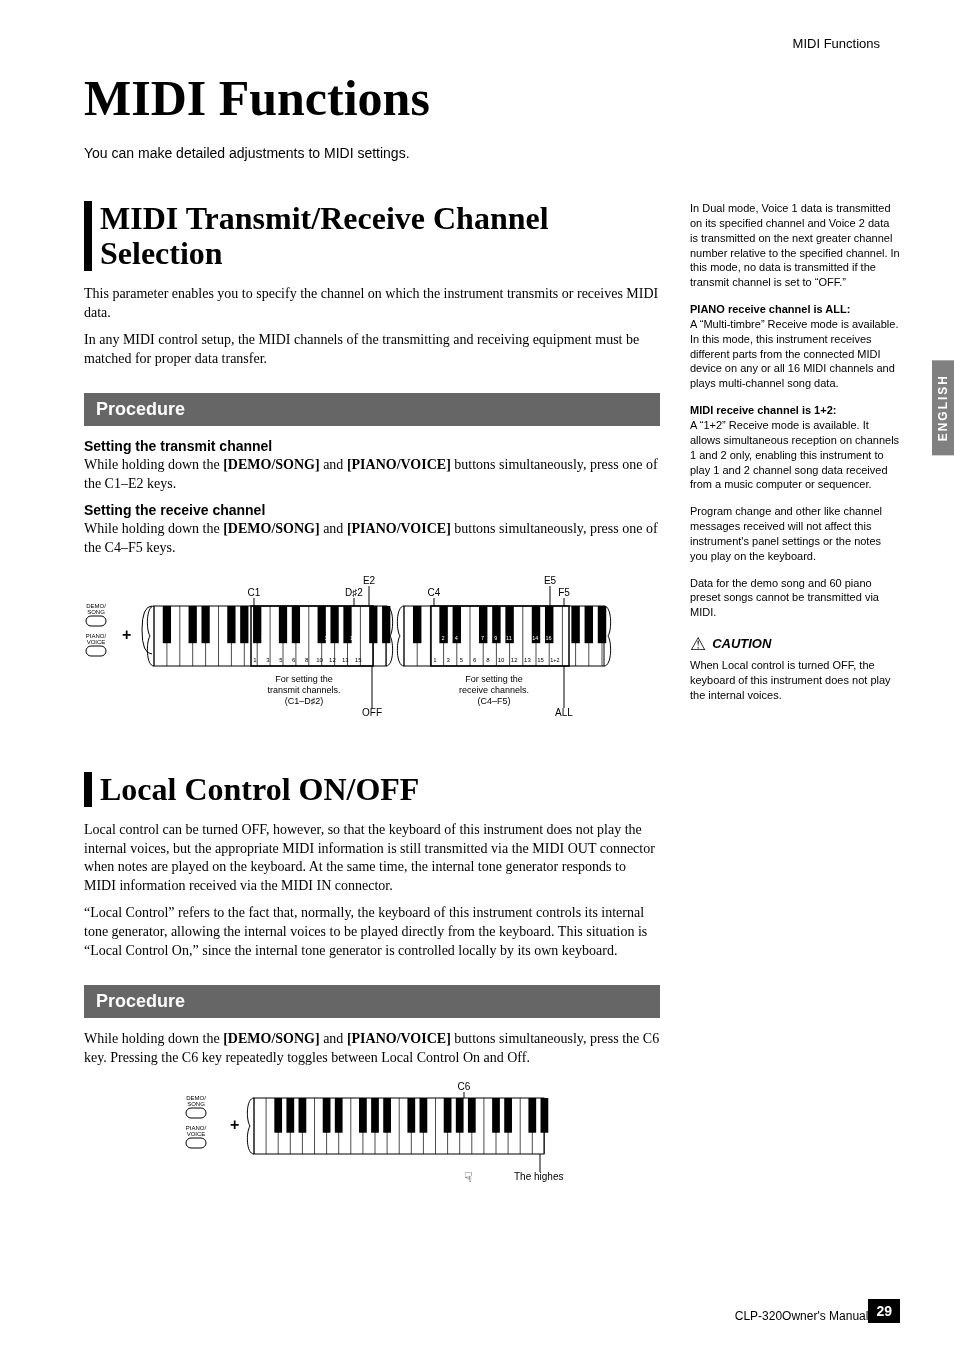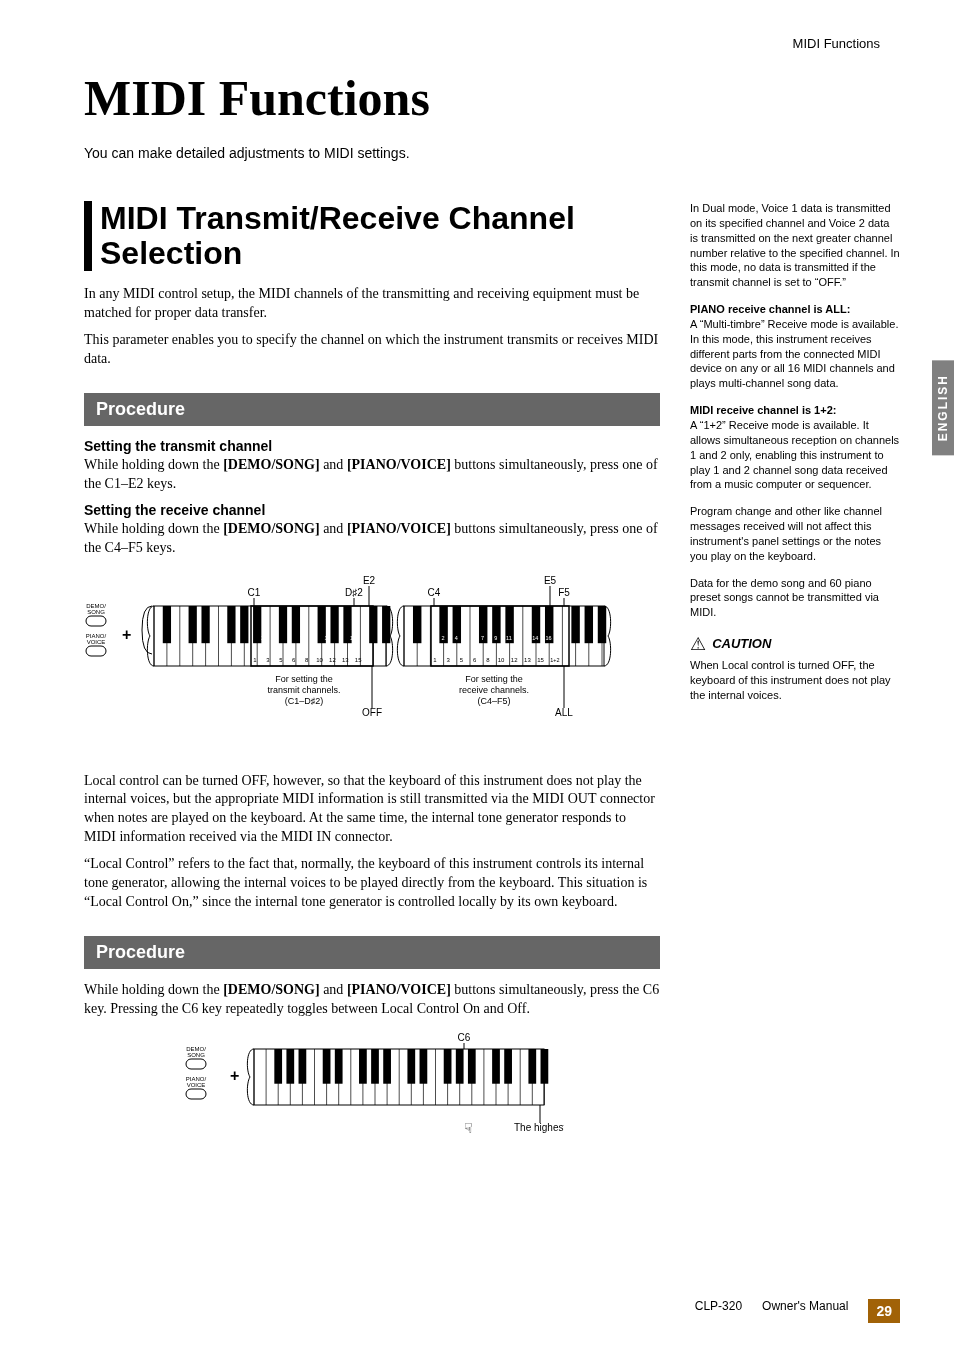--- a/index.html
+++ b/index.html
@@ -32,21 +32,21 @@
     font-size: 14px;
     margin-bottom: 40px;
   }
   .columns {
     display: flex;
     gap: 30px;
   }
   .main-col { flex: 1; }
   .side-col { width: 210px; font-size: 11px; line-height: 1.35; }
   .section-heading {
-    font-family: Liberation Sans, sans-serif;
+    font-family: Liberation Serif, serif;
     font-size: 32px;
     font-weight: bold;
     border-left: 8px solid #000;
     padding-left: 8px;
     margin-bottom: 14px;
     line-height: 1.1;
   }
   .body-text {
     font-family: "Times New Roman", serif;
     font-size: 14px;
@@ -82,26 +82,26 @@
     padding: 14px 4px;
     font-size: 12px;
     font-weight: bold;
     letter-spacing: 2px;
   }
   .footer {
     position: absolute;
     bottom: 28px;
     right: 54px;
     display: flex;
-    align-items: flex-start;
-    gap: 20px;
+    align-items: flex-end;
+    gap: 0;
     font-size: 12px;
   }
   .footer .pg {
-    background: #a16207;
+    background: #000000;
     color: #fff;
     padding: 4px 8px;
     font-weight: bold;
     font-size: 14px;
   }
   .kbd-figure {
     margin: 12px 0 28px 0;
   }
 </style>
 </head>
@@ -110,22 +110,22 @@
 <div class="page">
   <div class="running-head">MIDI Functions</div>
 
   <h1 class="title">MIDI Functions</h1>
   <p class="intro">You can make detailed adjustments to MIDI settings.</p>
 
   <div class="columns">
     <div class="main-col">
 
       <h2 class="section-heading">MIDI Transmit/Receive Channel Selection</h2>
+      <p class="body-text">This parameter enables you to specify the channel on which the instrument transmits or receives MIDI data.</p>
       <p class="body-text">In any MIDI control setup, the MIDI channels of the transmitting and receiving equipment must be matched for proper data transfer.</p>
-      <p class="body-text">This parameter enables you to specify the channel on which the instrument transmits or receives MIDI data.</p>
 
       <div class="proc-bar">Procedure</div>
 
       <p class="sub-bold">Setting the transmit channel</p>
       <p class="body-text">
         <span>While holding down the </span><b>[DEMO/SONG]</b><span> and </span><b>[PIANO/VOICE]</b><span> buttons simultaneously, press one of the C1–E2 keys.</span>
       </p>
 
       <p class="sub-bold">Setting the receive channel</p>
       <p class="body-text">
@@ -294,20 +294,21 @@
               <text x="398.576" y="70" font-size="5.5" fill="#fff" text-anchor="middle">7</text>
               <text x="411.776" y="70" font-size="5.5" fill="#fff" text-anchor="middle">9</text>
               <text x="424.976" y="70" font-size="5.5" fill="#fff" text-anchor="middle">11</text>
               <text x="451.376" y="70" font-size="5.5" fill="#fff" text-anchor="middle">14</text>
               <text x="464.576" y="70" font-size="5.5" fill="#fff" text-anchor="middle">16</text>
               <text x="470.8" y="92" font-size="5.5" fill="#000" text-anchor="middle">1+2</text>
             </g>
           </svg>
       </div>
 
+      <h2 class="section-heading">Local Control ON/OFF</h2>
       <p class="body-text">Local control can be turned OFF, however, so that the keyboard of this instrument does not play the internal voices, but the appropriate MIDI information is still transmitted via the MIDI OUT connector when notes are played on the keyboard. At the same time, the internal tone generator responds to MIDI information received via the MIDI IN connector.</p>
       <p class="body-text">“Local Control” refers to the fact that, normally, the keyboard of this instrument controls its internal tone generator, allowing the internal voices to be played directly from the keyboard. This situation is “Local Control On,” since the internal tone generator is controlled locally by its own keyboard.</p>
 
       <div class="proc-bar">Procedure</div>
 
       <p class="body-text">
         <span>While holding down the </span><b>[DEMO/SONG]</b><span> and </span><b>[PIANO/VOICE]</b><span> buttons simultaneously, press the C6 key. Pressing the C6 key repeatedly toggles between Local Control On and Off.</span>
       </p>
 
       <div class="kbd-figure" style="padding-left:100px;">

